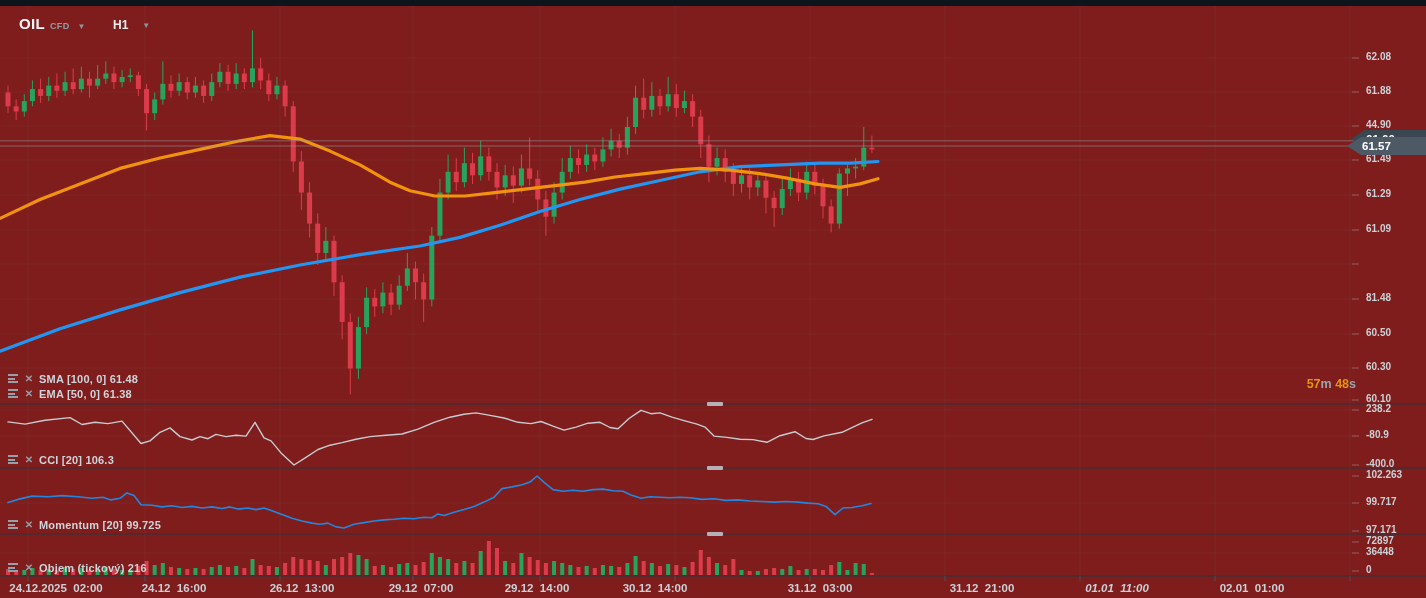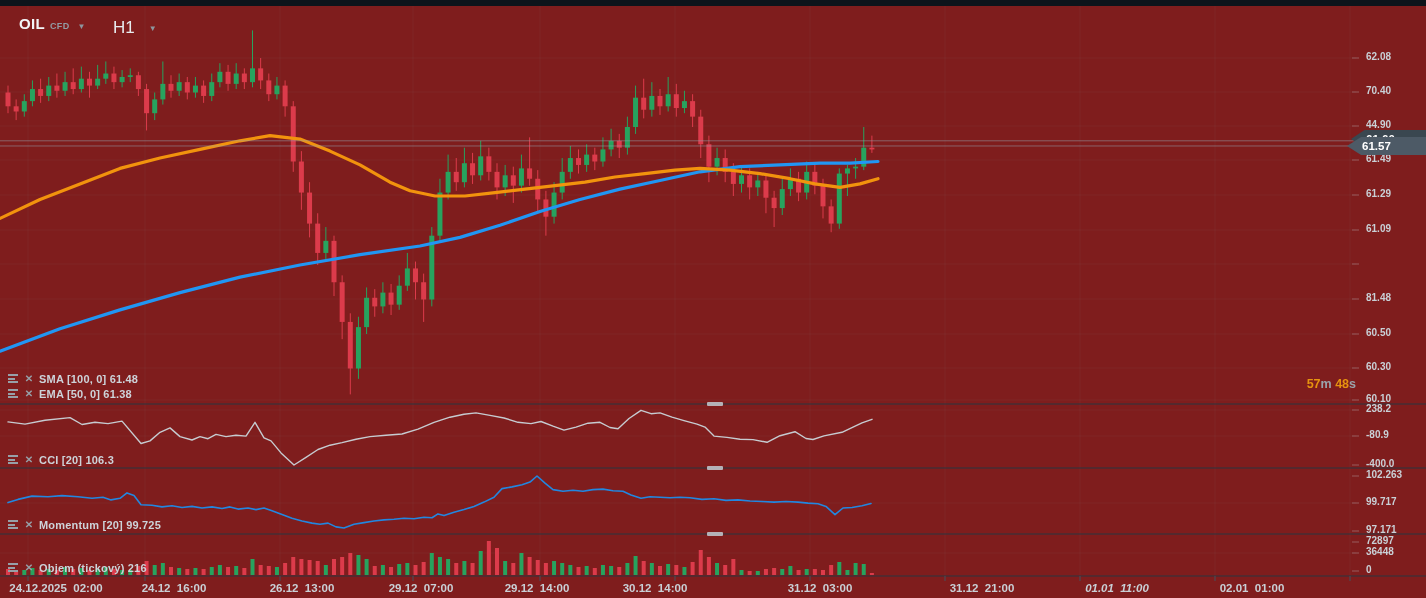--- a/index.html
+++ b/index.html
@@ -14,21 +14,21 @@
   .bars-icon{width:10px;height:9px;background:
      linear-gradient(#97a0a8,#97a0a8) 0 0/10px 2px no-repeat,
      linear-gradient(#97a0a8,#97a0a8) 0 3.5px/7px 2px no-repeat,
      linear-gradient(#97a0a8,#97a0a8) 0 7px/10px 2px no-repeat;}
   .x-icon{color:#97a0a8;font-size:10px;font-weight:700;line-height:1;}
   #symbol-box{position:absolute;left:19px;top:9px;display:flex;align-items:baseline;gap:5px;cursor:pointer;}
   #symbol-name{color:#f2f5f7;font-size:15px;font-weight:700;letter-spacing:.3px;}
   #symbol-type{color:#939ca4;font-size:9px;font-weight:700;letter-spacing:.4px;}
   .caret{color:#8d969e;font-size:8px;margin-left:3px;}
   #tf-box{position:absolute;left:113px;top:12px;display:flex;align-items:center;cursor:pointer;}
-  #tf-label{color:#e7ebee;font-size:17px;font-weight:400;}
+  #tf-label{color:#e7ebee;font-size:12px;font-weight:700;}
   #countdown{position:absolute;top:371px;right:70px;font-size:12.5px;font-weight:700;white-space:pre;}
   #countdown .num{color:#e6930f;} #countdown .unit{color:#9aa3ab;font-weight:600;}
   .price-badge{position:absolute;height:18px;display:flex;align-items:center;padding-left:15px;
      color:#fff;font-size:11.5px;font-weight:700;
      clip-path:polygon(0 50%,15% 0,100% 0,100% 100%,15% 100%);}
   #badge-bid{left:1347px;top:131px;width:79px;background:#4d5a66;z-index:3;}
   #badge-ask{left:1351px;top:124px;width:75px;background:#3a4750;z-index:2;}
   .grip{position:absolute;width:16px;height:4px;background:#c3cad0;border-radius:1px;left:707px;z-index:4;cursor:row-resize;opacity:.85;}
 </style>
 </head>
@@ -482,21 +482,21 @@
   <div class="price-badge" id="badge-bid">
     <span>61.57</span>
   </div>
 
   <div class="grip" style="top:396px"></div>
   <div class="grip" style="top:460px"></div>
   <div class="grip" style="top:526px"></div>
 
   <div id="axis-layer">
       <div class="axis-label" style="left: 1366px; top: 45px;">62.08</div>
-      <div class="axis-label" style="left: 1366px; top: 79px;">70.40</div>
+      <div class="axis-label" style="left: 1366px; top: 79px;">61.88</div>
       <div class="axis-label" style="left: 1366px; top: 113px;">44.90</div>
       <div class="axis-label" style="left: 1366px; top: 147px;">61.49</div>
       <div class="axis-label" style="left: 1366px; top: 182px;">61.29</div>
       <div class="axis-label" style="left: 1366px; top: 217px;">61.09</div>
       <div class="axis-label" style="left: 1440px; top: 251px;">60.89</div>
       <div class="axis-label" style="left: 1366px; top: 286px;">81.48</div>
       <div class="axis-label" style="left: 1366px; top: 321px;">60.50</div>
       <div class="axis-label" style="left: 1366px; top: 355px;">60.30</div>
       <div class="axis-label" style="left: 1366px; top: 387px;">60.10</div>
       <div class="axis-label" style="left: 1366px; top: 397px;">238.2</div>

